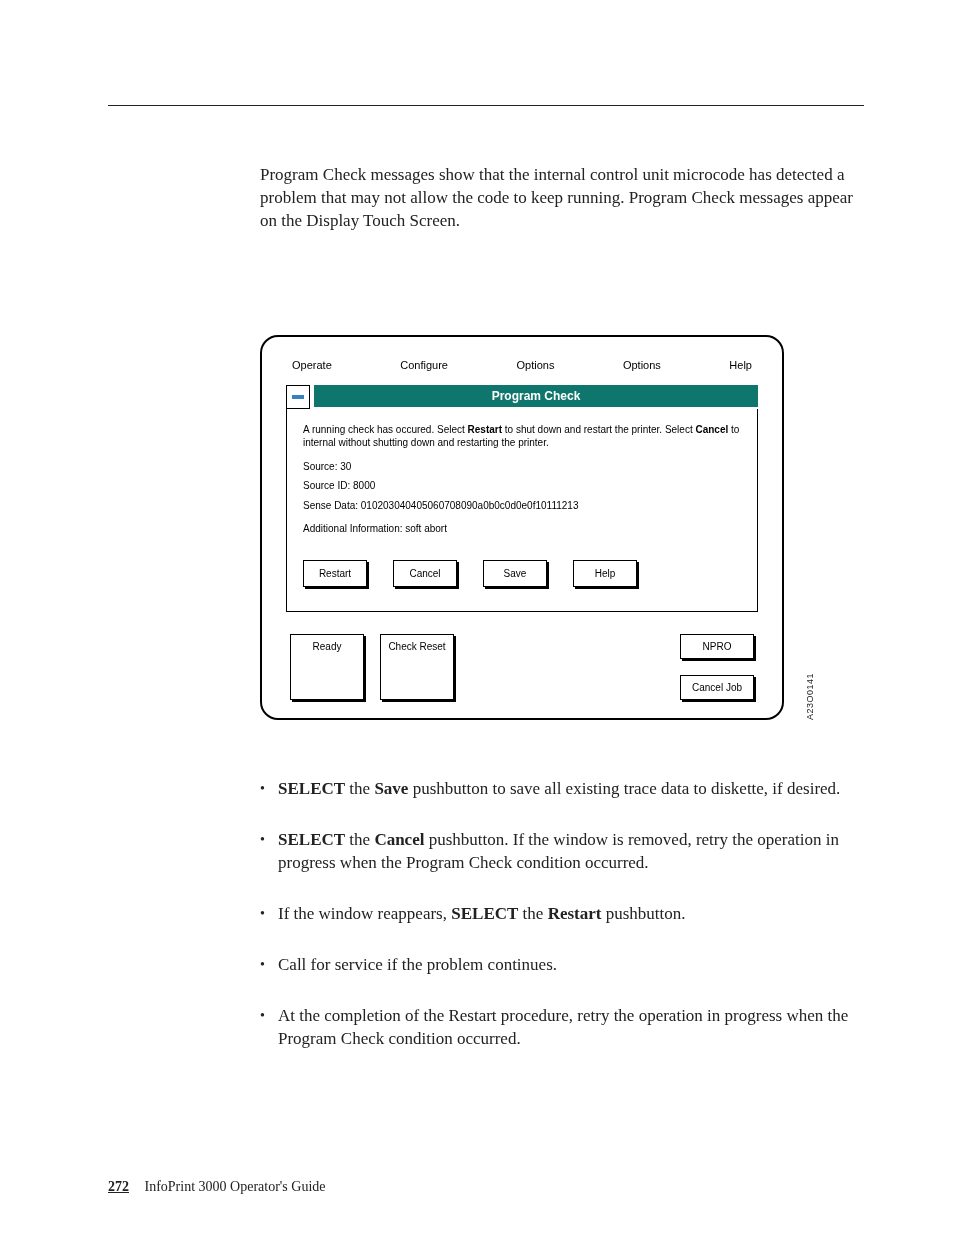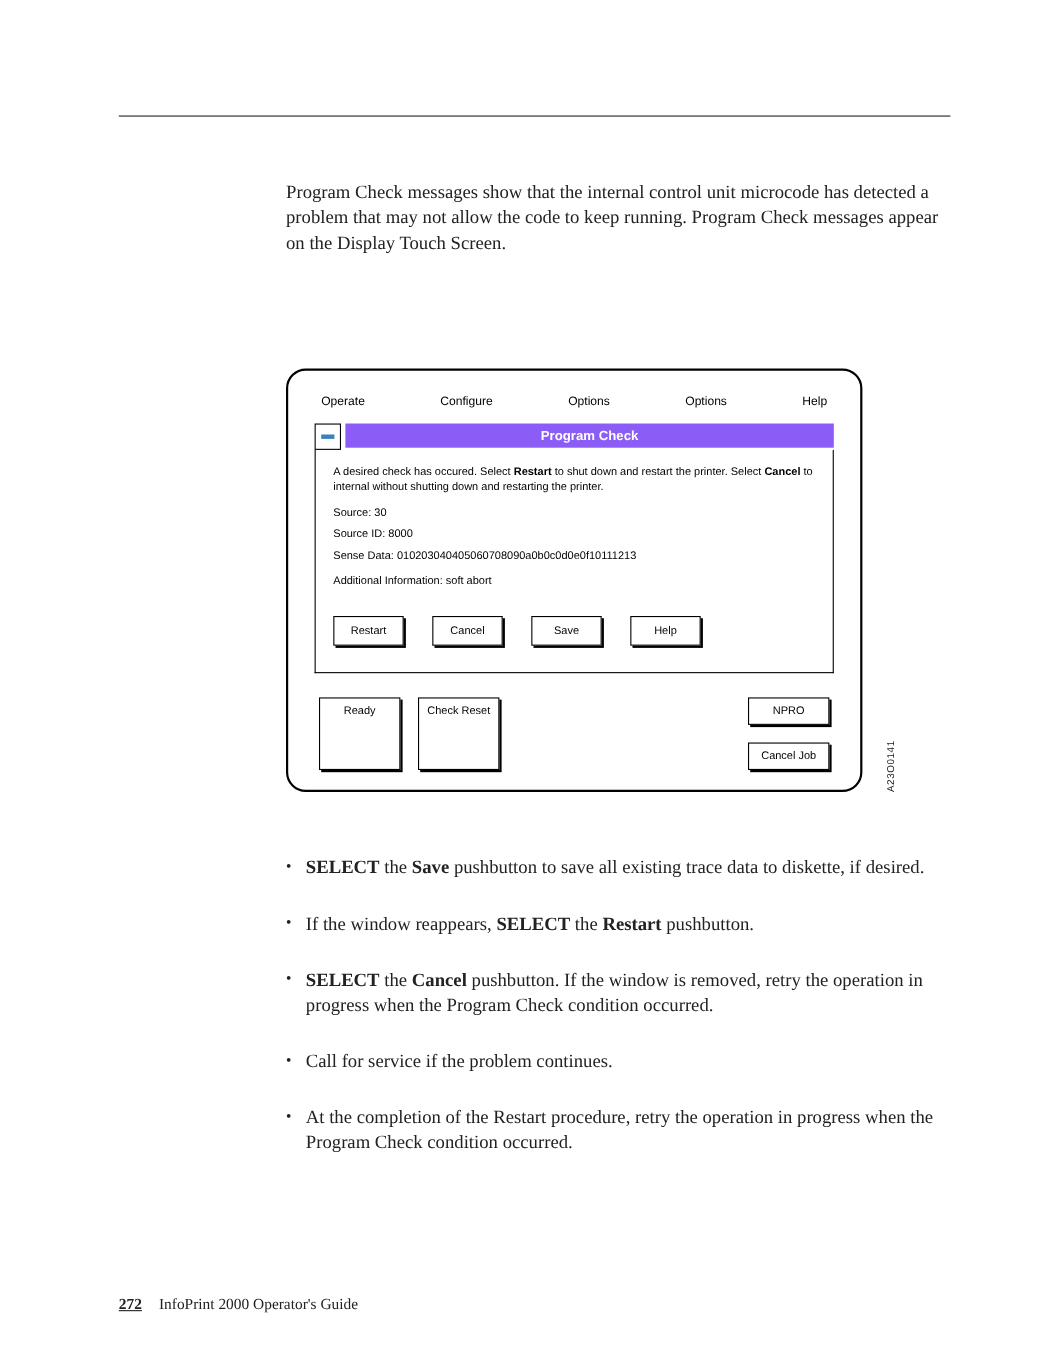--- a/index.html
+++ b/index.html
@@ -70,21 +70,21 @@
     justify-content: center;
     margin-right: 4px;
   }
   .minimize-dash {
     width: 12px;
     height: 4px;
     background: #3880c0;
   }
   .panel-title {
     flex: 1;
-    background: #8b5cf6;
+    background: #0f766e;
     color: #fff;
     font-weight: bold;
     font-size: 12px;
     display: flex;
     align-items: center;
     justify-content: center;
     height: 22px;
   }
   .panel-body {
     border: 1px solid #000;
@@ -181,21 +181,21 @@
 
       <div class="panel">
         <div class="panel-title-row">
           <div class="minimize-box">
             <div class="minimize-dash"></div>
           </div>
           <div class="panel-title">Program Check</div>
         </div>
         <div class="panel-body">
           <p>
-            <span>A desired check has occured. Select </span><b>Restart</b><span> to shut down and restart the printer.  Select </span><b>Cancel</b><span> to internal without shutting down and restarting the printer.</span>
+            <span>A running check has occured. Select </span><b>Restart</b><span> to shut down and restart the printer.  Select </span><b>Cancel</b><span> to internal without shutting down and restarting the printer.</span>
           </p>
           <div class="blk">
             <p>Source: 30</p>
             <p>Source ID: 8000</p>
             <p>Sense Data: 010203040405060708090a0b0c0d0e0f10111213</p>
           </div>
           <p class="blk">Additional Information: soft abort</p>
 
           <div class="dlg-btn-row">
             <div class="btn3d">Restart</div>
@@ -218,26 +218,26 @@
       </div>
     </div>
     <div class="figure-id">A23O0141</div>
   </div>
 
   <ul class="content-list">
     <li>
       <b>SELECT</b><span> the </span><b>Save</b><span> pushbutton to save all existing trace data to diskette, if desired.</span>
     </li>
     <li>
-      <span>If the window reappears, </span><b>SELECT</b><span> the </span><b>Restart</b><span> pushbutton.</span>
+      <b>SELECT</b><span> the </span><b>Cancel</b><span> pushbutton. If the window is removed, retry the operation in progress when the Program Check condition occurred.</span>
     </li>
     <li>
-      <b>SELECT</b><span> the </span><b>Cancel</b><span> pushbutton. If the window is removed, retry the operation in progress when the Program Check condition occurred.</span>
+      <span>If the window reappears, </span><b>SELECT</b><span> the </span><b>Restart</b><span> pushbutton.</span>
     </li>
     <li>Call for service if the problem continues.</li>
     <li>At the completion of the Restart procedure, retry the operation in progress when the Program Check condition occurred.</li>
   </ul>
 </div>
 
 <div class="footer">
   <span class="pg">272</span>
-  <span>InfoPrint 2000 Operator's Guide</span>
+  <span>InfoPrint 3000 Operator's Guide</span>
 </div>
 
 </body></html>

